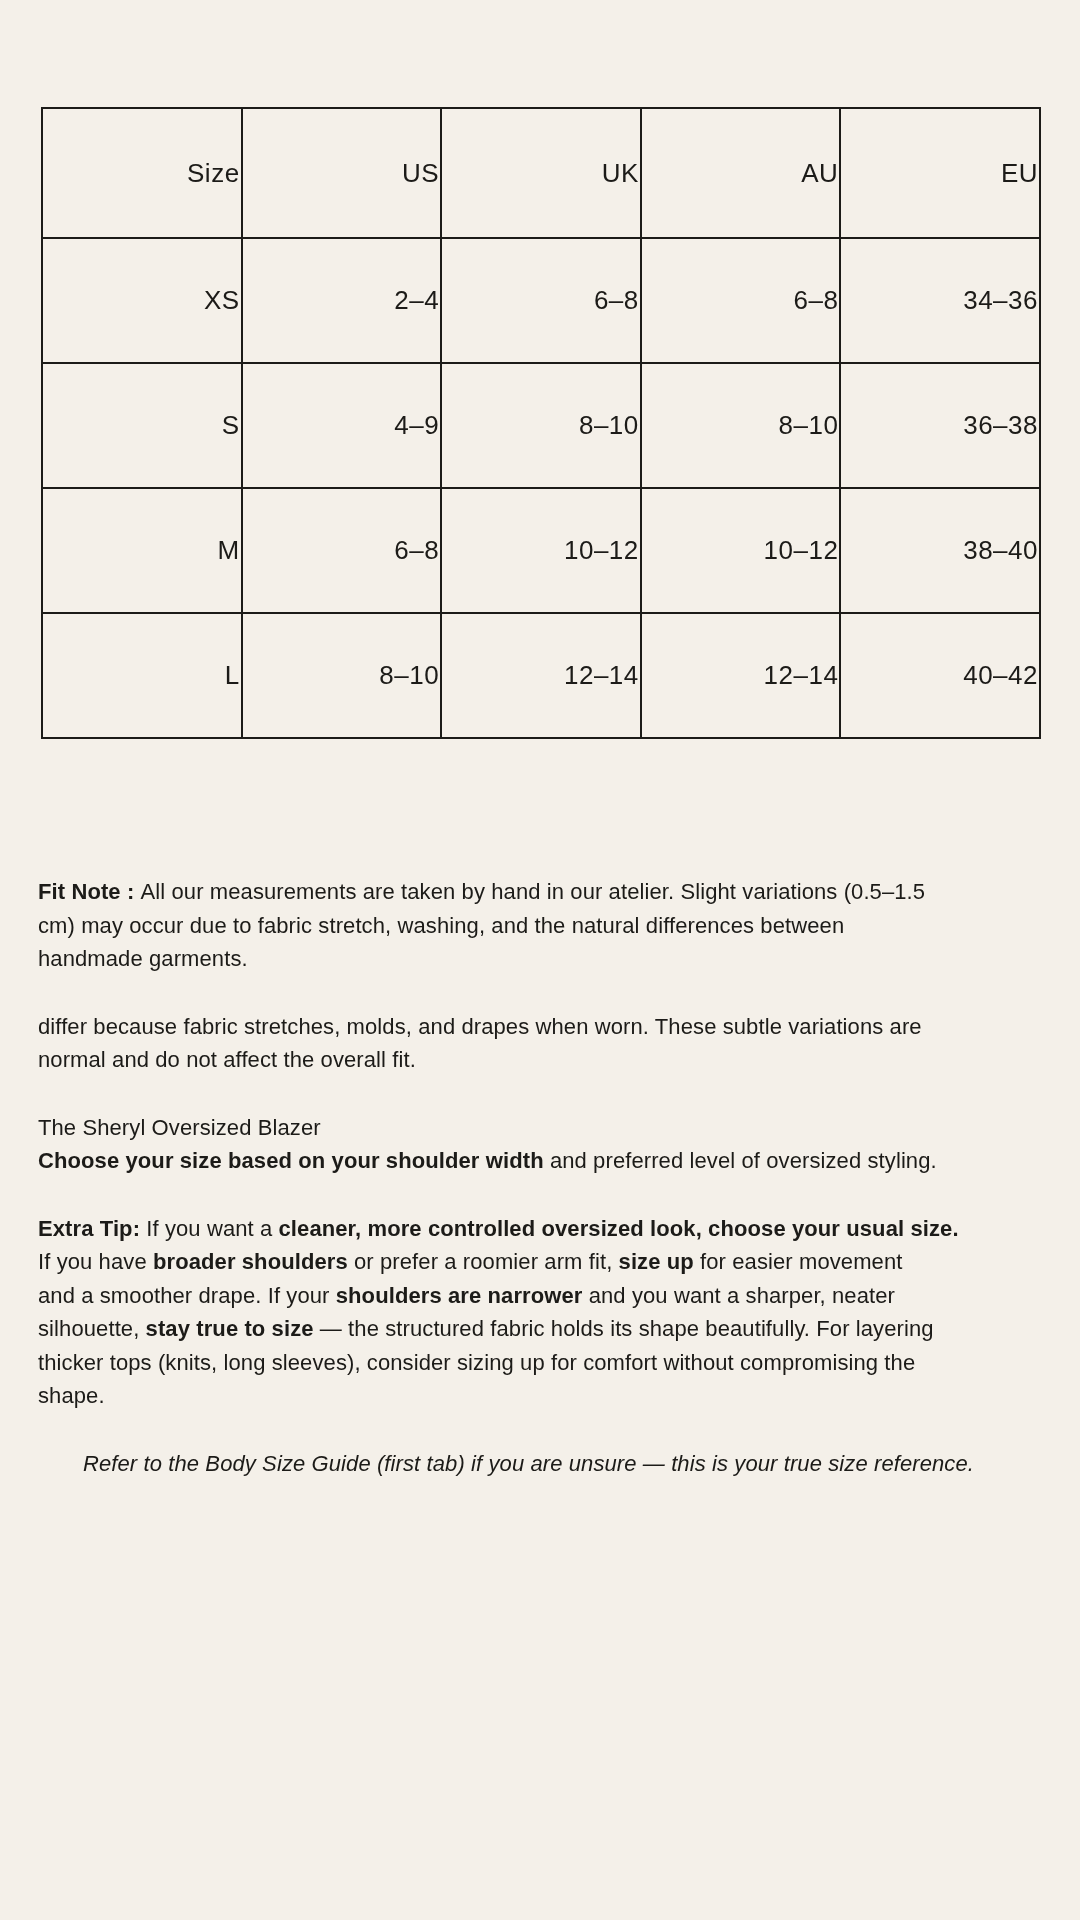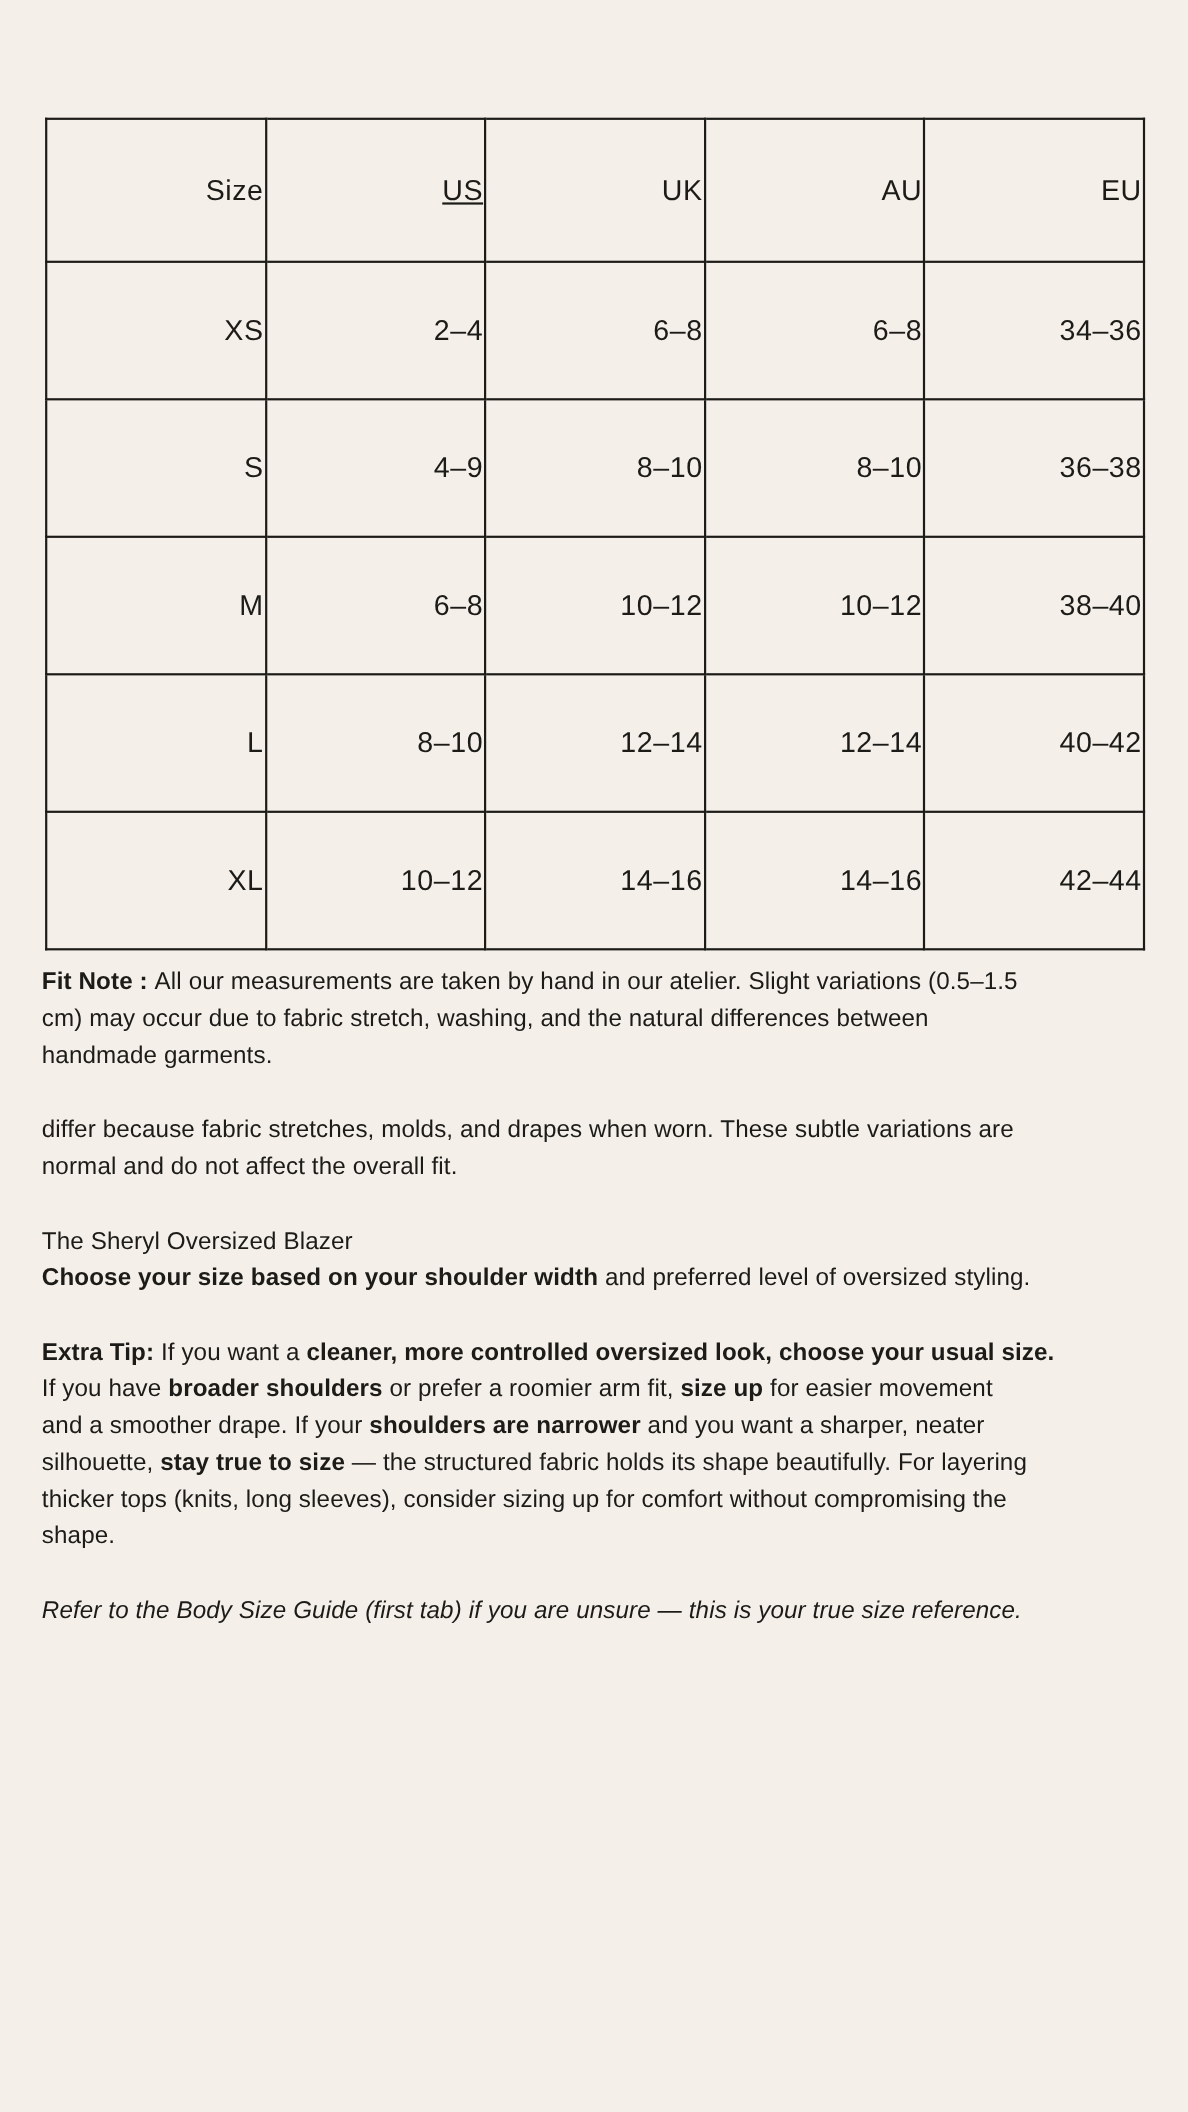--- a/index.html
+++ b/index.html
@@ -47,31 +47,31 @@
     margin: 0 0 34px 0;
     font-size: 22px;
     line-height: 33.5px;
     letter-spacing: 0.1px;
   }
   .notes .line {
     display: block;
     white-space: nowrap;
   }
   .notes b { font-weight: 700; }
-  .notes p.italic .line { font-style: italic; }
+  .notes p.italic .line { font-style: italic; margin-left: 45px; }
 </style>
 </head>
 <body style="background: rgb(244, 240, 233); color: rgb(28, 27, 24);">
 
 <div class="page">
   <table class="size-table" style="border-color: rgb(28, 27, 24);">
       <thead>
         <tr>
           <th style="border-color: rgb(28, 27, 24);">Size</th>
-          <th style="border-color: rgb(28, 27, 24); text-decoration: underline;">US</th>
+          <th style="border-color: rgb(28, 27, 24);">US</th>
           <th style="border-color: rgb(28, 27, 24);">UK</th>
           <th style="border-color: rgb(28, 27, 24);">AU</th>
           <th style="border-color: rgb(28, 27, 24);">EU</th>
         </tr>
       </thead>
       <tbody>
         <tr>
           <td style="border-color: rgb(28, 27, 24);">XS</td>
           <td style="border-color: rgb(28, 27, 24);">2–4</td>
           <td style="border-color: rgb(28, 27, 24);">6–8</td>
@@ -92,27 +92,20 @@
           <td style="border-color: rgb(28, 27, 24);">10–12</td>
           <td style="border-color: rgb(28, 27, 24);">38–40</td>
         </tr>
         <tr>
           <td style="border-color: rgb(28, 27, 24);">L</td>
           <td style="border-color: rgb(28, 27, 24);">8–10</td>
           <td style="border-color: rgb(28, 27, 24);">12–14</td>
           <td style="border-color: rgb(28, 27, 24);">12–14</td>
           <td style="border-color: rgb(28, 27, 24);">40–42</td>
         </tr>
-        <tr>
-          <td style="border-color: rgb(28, 27, 24);">XL</td>
-          <td style="border-color: rgb(28, 27, 24);">10–12</td>
-          <td style="border-color: rgb(28, 27, 24);">14–16</td>
-          <td style="border-color: rgb(28, 27, 24);">14–16</td>
-          <td style="border-color: rgb(28, 27, 24);">42–44</td>
-        </tr>
       </tbody>
     </table>
 
   <section class="notes">
       <p>
         <span class="line"><b>Fit Note : </b><span>All our measurements are taken by hand in our atelier. Slight variations (0.5–1.5</span></span>
         <span class="line"><span>cm) may occur due to fabric stretch, washing, and the natural differences between</span></span>
         <span class="line"><span>handmade garments.</span></span>
       </p>
       <p>

